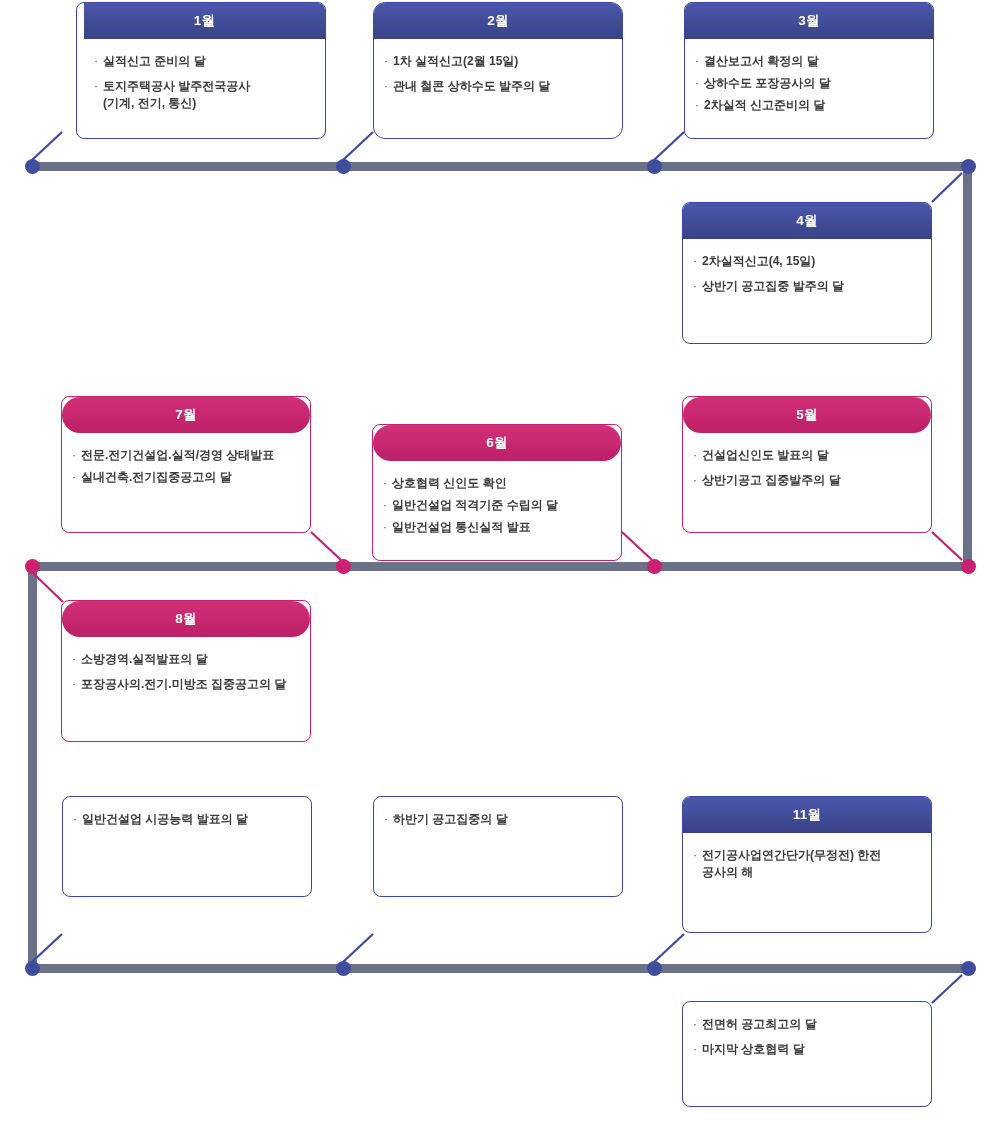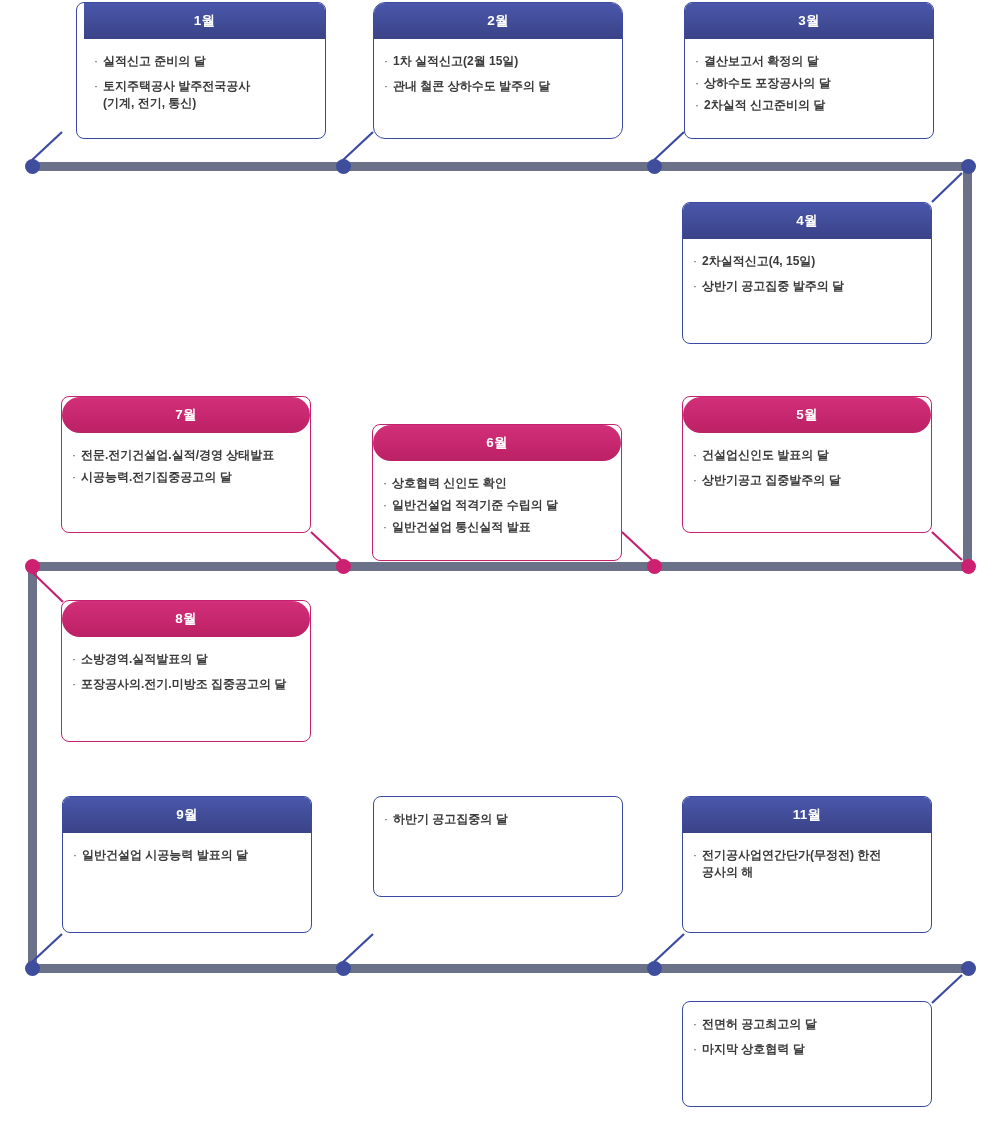--- a/index.html
+++ b/index.html
@@ -222,41 +222,40 @@
 
   <div class="card pink h-tall" style="left:61px;top:396px;">
     <div class="card-head">7월</div>
     <div class="card-body">
       <div class="bullet tight">
         <span class="dot">·</span>
         <span class="txt">전문.전기건설업.실적/경영 상태발표</span>
       </div>
       <div class="bullet tight">
         <span class="dot">·</span>
-        <span class="txt">시공능력.전기집중공고의 달</span>
+        <span class="txt">실내건축.전기집중공고의 달</span>
       </div>
     </div>
   </div>
 
   <div class="card pink h-mid" style="left:61px;top:600px;">
     <div class="card-head">8월</div>
     <div class="card-body">
       <div class="bullet">
         <span class="dot">·</span>
         <span class="txt">소방경역.실적발표의 달</span>
       </div>
       <div class="bullet">
         <span class="dot">·</span>
         <span class="txt">포장공사의.전기.미방조 집중공고의 달</span>
       </div>
     </div>
   </div>
 
   <div class="card blue h-tall" style="left:62px;top:796px;">
-    <div class="card-head">9월</div>
     <div class="card-body">
       <div class="bullet">
         <span class="dot">·</span>
         <span class="txt">일반건설업 시공능력 발표의 달</span>
       </div>
     </div>
   </div>
 
   <div class="card blue h-tall" style="left:373px;top:796px;">
     <div class="card-body">

